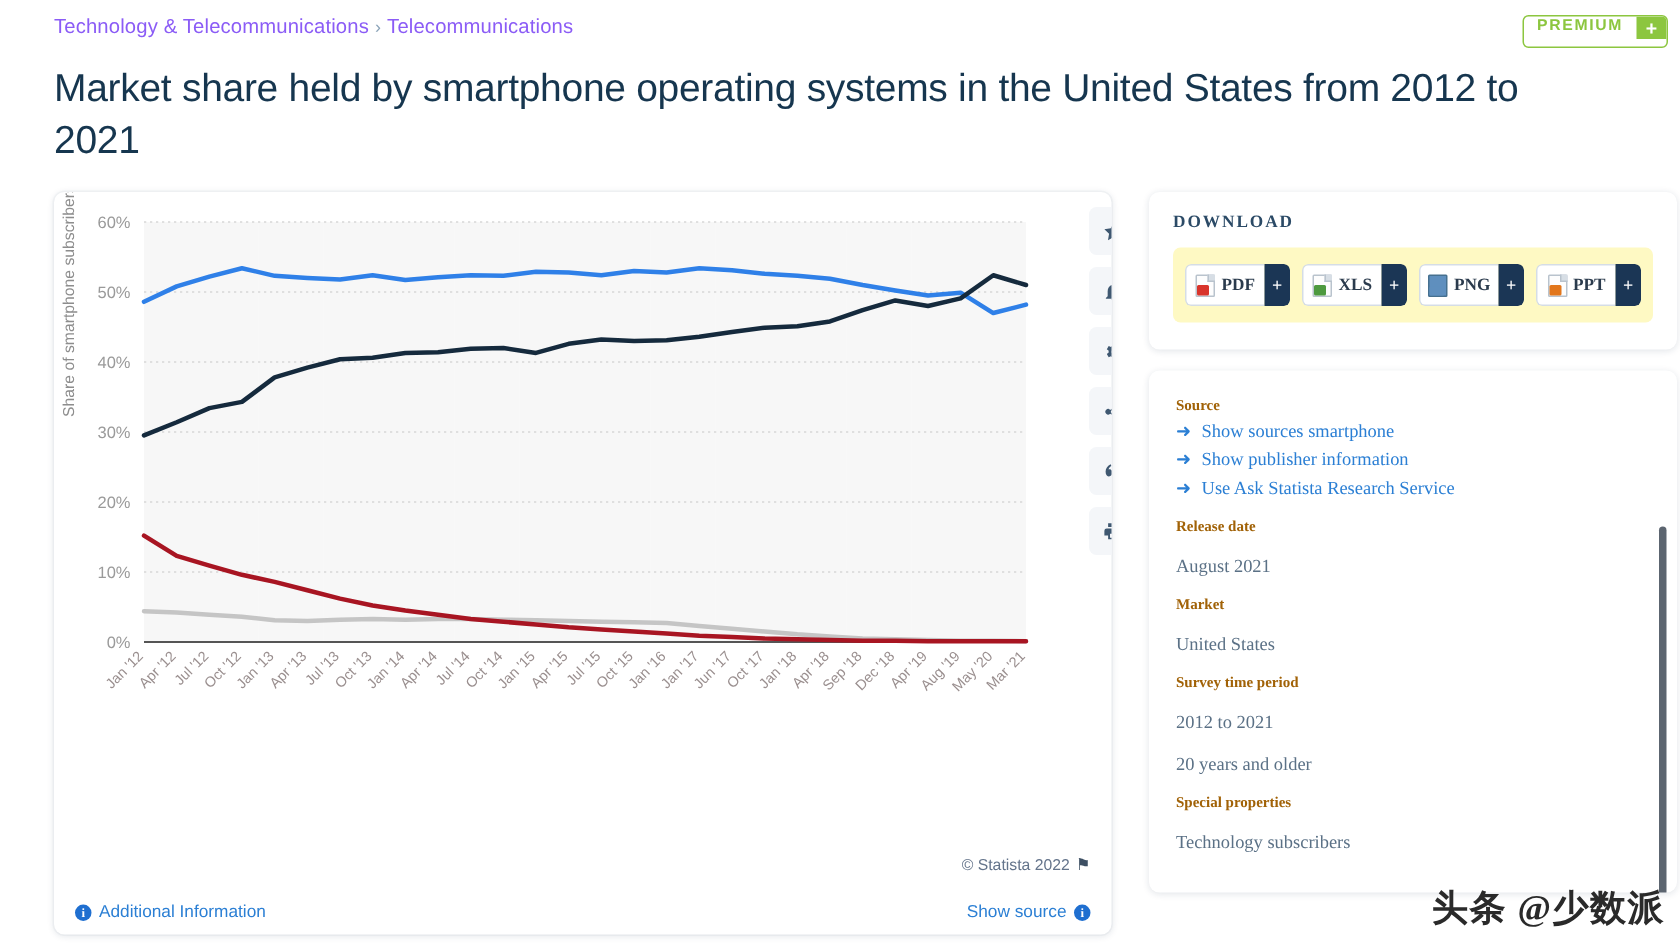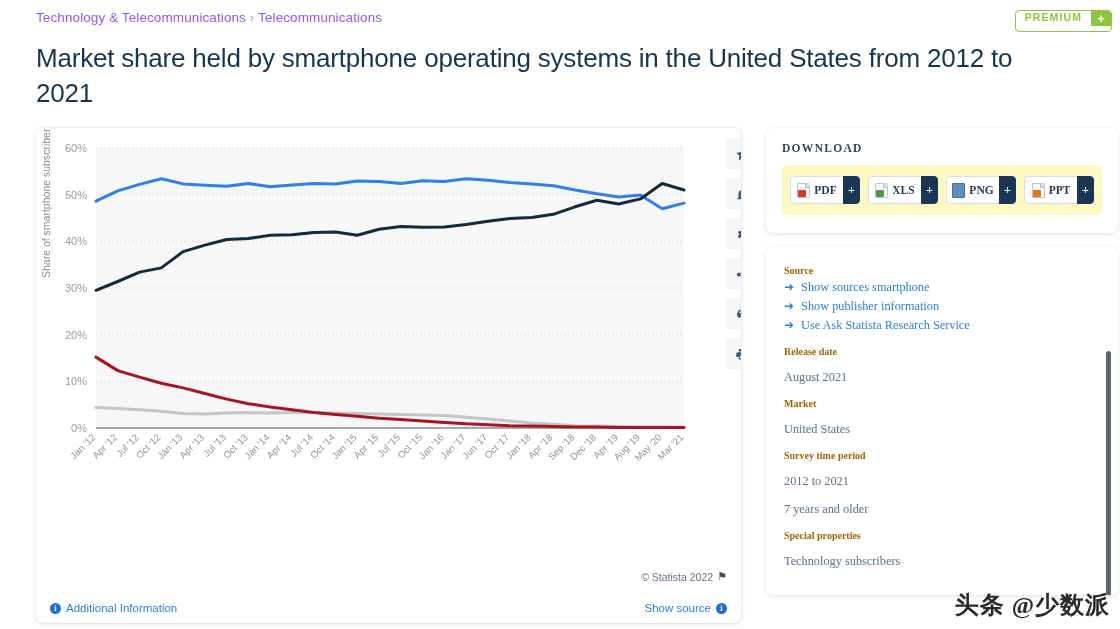--- a/index.html
+++ b/index.html
@@ -369,21 +369,21 @@
           </div>
           <div class="info-block">
             <div class="info-label">Market</div>
             <div class="info-value">United States</div>
           </div>
           <div class="info-block">
             <div class="info-label">Survey time period</div>
             <div class="info-value">2012 to 2021</div>
           </div>
           <div class="info-block">
-            <div class="info-value">7 years and older</div>
+            <div class="info-value">20 years and older</div>
           </div>
           <div class="info-block">
             <div class="info-label">Special properties</div>
             <div class="info-value">Technology subscribers</div>
           </div>
         </div>
 
       <div id="panel-scrollbar"></div>
     </div>
   </div>

